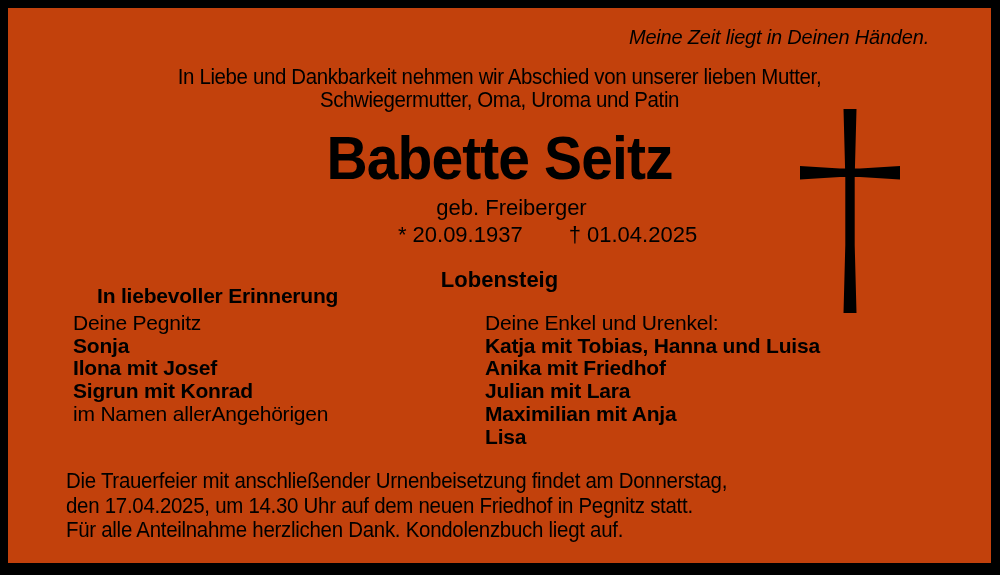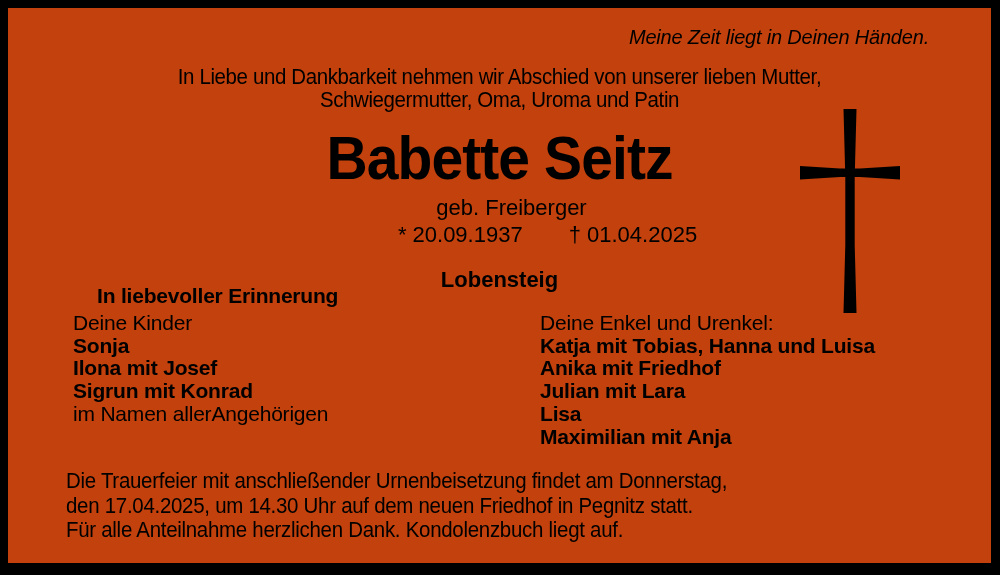--- a/index.html
+++ b/index.html
@@ -40,21 +40,21 @@
   .dates{
     top:214px;
     display:flex;justify-content:center;gap:46px;
     font-size:22px;
     padding-left:48px;
   }
   .place{top:259px;font-size:22px;font-weight:bold;}
   .remembrance{left:65px;top:276px;font-size:21px;font-weight:bold;letter-spacing:-0.2px;margin-left:24px;}
   .col{top:304px;font-size:21px;line-height:22.7px;letter-spacing:-0.2px;white-space:nowrap;}
   .col-left{left:65px;}
-  .col-right{left:532px;}
+  .col-right{left:477px;}
   .col .bold{font-weight:bold;}
   .funeral{
     left:58px;top:461px;
     font-size:22px;line-height:24.5px;
     letter-spacing:-0.3px;
     transform:scaleX(0.93);transform-origin:0 0;
     white-space:nowrap;
   }
   .cross{left:787px;top:97px;width:110px;height:212px;}
   .cross svg{display:block;width:110px;height:212px;}
@@ -85,34 +85,34 @@
   <div class="abs cross">
     <svg viewBox="0 0 110 212" xmlns="http://www.w3.org/2000/svg" aria-hidden="true">
       <polygon fill="#000" points="48.5,4 61.5,4 59.7,72 59.7,140 61.5,208 48.5,208 50.3,140 50.3,72"></polygon>
       <polygon fill="#000" points="5,61 5,74.5 45,72 65,72 105,74.5 105,61 65,63.5 45,63.5"></polygon>
     </svg>
   </div>
 
   <div class="abs remembrance">In liebevoller Erinnerung</div>
 
   <div class="abs col col-left">
-    <div>Deine Kinder</div>
+    <div>Deine Pegnitz</div>
     <div class="bold">Sonja</div>
     <div class="bold">Ilona mit Josef</div>
     <div class="bold">Sigrun mit Konrad</div>
     <div>im Namen allerAngehörigen</div>
   </div>
 
   <div class="abs col col-right">
     <div>Deine Enkel und Urenkel:</div>
     <div class="bold">Katja mit Tobias, Hanna und Luisa</div>
     <div class="bold">Anika mit Friedhof</div>
     <div class="bold">Julian mit Lara</div>
+    <div class="bold">Maximilian mit Anja</div>
     <div class="bold">Lisa</div>
-    <div class="bold">Maximilian mit Anja</div>
   </div>
 
   <div class="abs funeral">
     <div>Die Trauerfeier mit anschließender Urnenbeisetzung findet am Donnerstag,</div>
     <div>den 17.04.2025, um 14.30 Uhr auf dem neuen Friedhof in Pegnitz statt.</div>
     <div>Für alle Anteilnahme herzlichen Dank. Kondolenzbuch liegt auf.</div>
   </div>
 
 </div>
 

